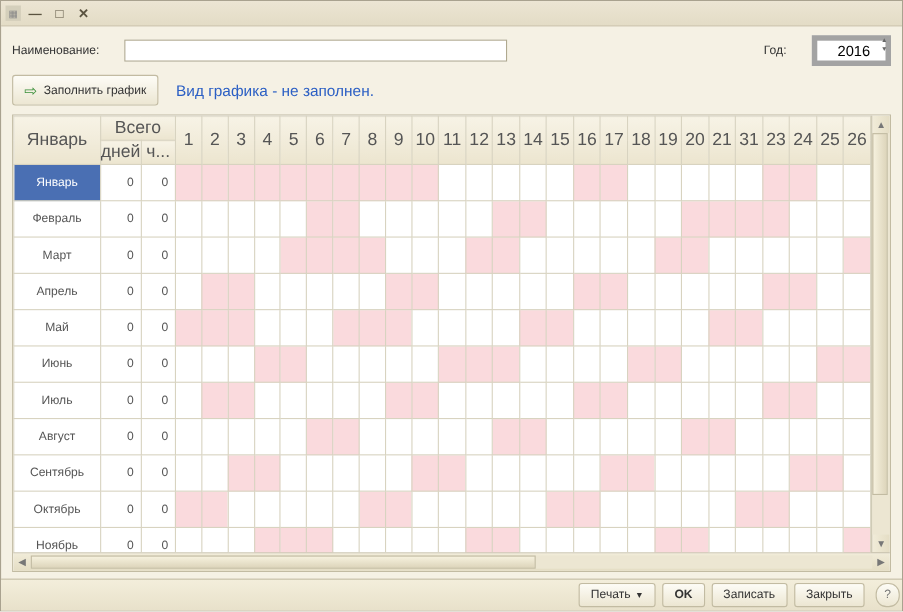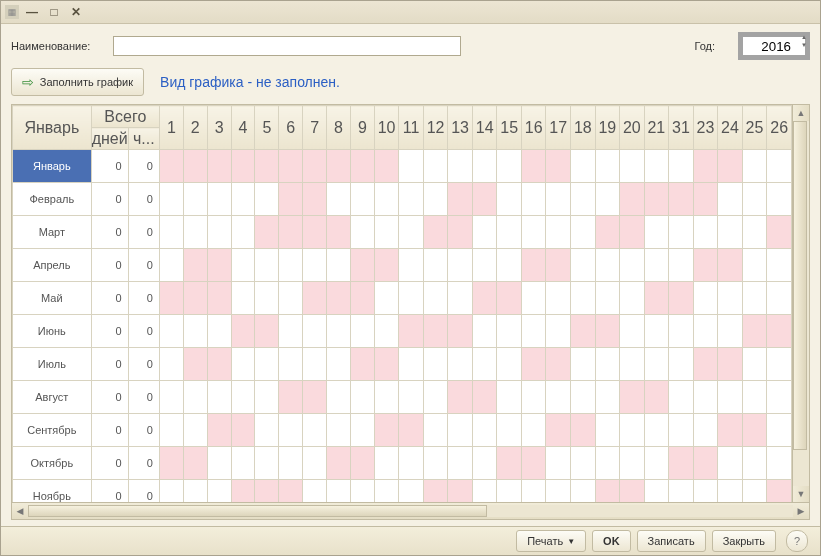--- a/index.html
+++ b/index.html
@@ -37,21 +37,21 @@
 tr.sel td.month{background:#4a6fb3;color:#fff}
 .hscroll{height:16px;background:linear-gradient(#f1ecd9,#e4ddc4);border-top:1px solid #c2bba2;display:flex;align-items:center}
 .hscroll .arrow{width:16px;height:14px;display:flex;align-items:center;justify-content:center;font-size:9px;color:#777;cursor:pointer}
 .hscroll .track{flex:1;height:12px;background:#ece6d2;position:relative}
 .hscroll .thumb{position:absolute;left:0;top:0;height:12px;width:60%;background:linear-gradient(#f6f1de,#ddd5bb);border:1px solid #c2bba2;box-sizing:border-box;cursor:pointer}
 .vscroll{width:16px;background:linear-gradient(90deg,#f1ecd9,#e4ddc4);border-left:1px solid #c2bba2;display:flex;flex-direction:column}
 .vscroll .arrow{height:16px;display:flex;align-items:center;justify-content:center;font-size:9px;color:#777;cursor:pointer}
 .vscroll .track{flex:1;background:#ece6d2;position:relative}
 .vscroll .thumb{position:absolute;top:0;left:0;width:14px;height:90%;background:linear-gradient(90deg,#f6f1de,#ddd5bb);border:1px solid #c2bba2;box-sizing:border-box;cursor:pointer}
 .grid-body{display:flex;flex:1;overflow:hidden}
-.footer{height:28px;background:linear-gradient(#f3eedb,#e8e1ca);border-top:1px solid #c2bba2;display:flex;align-items:center;justify-content:flex-end;padding:0 12px;gap:6px}
+.footer{height:28px;background:linear-gradient(#f3eedb,#e8e1ca);border-top:1px solid #c2bba2;display:flex;align-items:center;justify-content:flex-end;padding:0 2px;gap:6px}
 .btn{height:20px;padding:0 10px;background:linear-gradient(#fdfcf6,#ece6d2);border:1px solid #c2bba2;border-radius:3px;display:flex;align-items:center;cursor:pointer;color:#333;font-size:11px}
 .btn.ok{font-weight:bold}
 .help{width:20px;height:20px;border:1px solid #c2bba2;border-radius:10px;display:flex;align-items:center;justify-content:center;background:linear-gradient(#fdfcf6,#ece6d2);color:#777;cursor:pointer;margin-left:4px}
 </style>
 </head>
 <body>
 
 <div class="window">
   <div class="titlebar">
     <span class="icon">▦</span>

